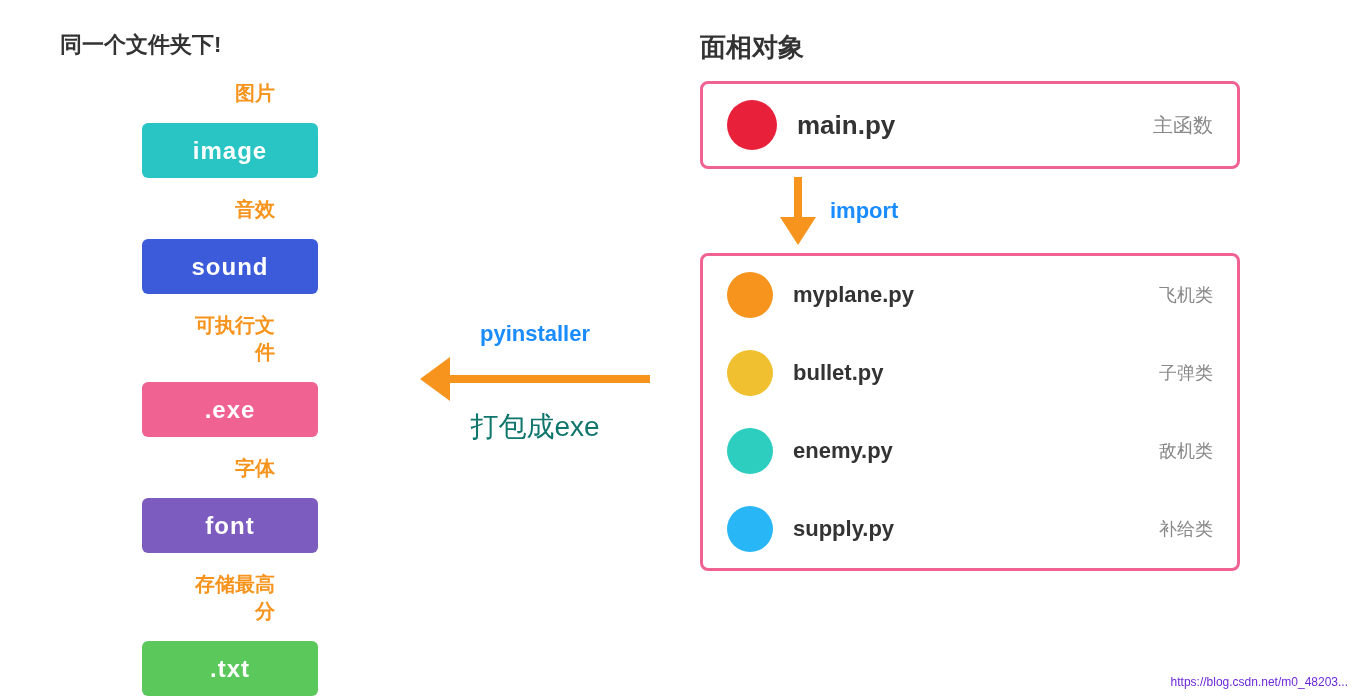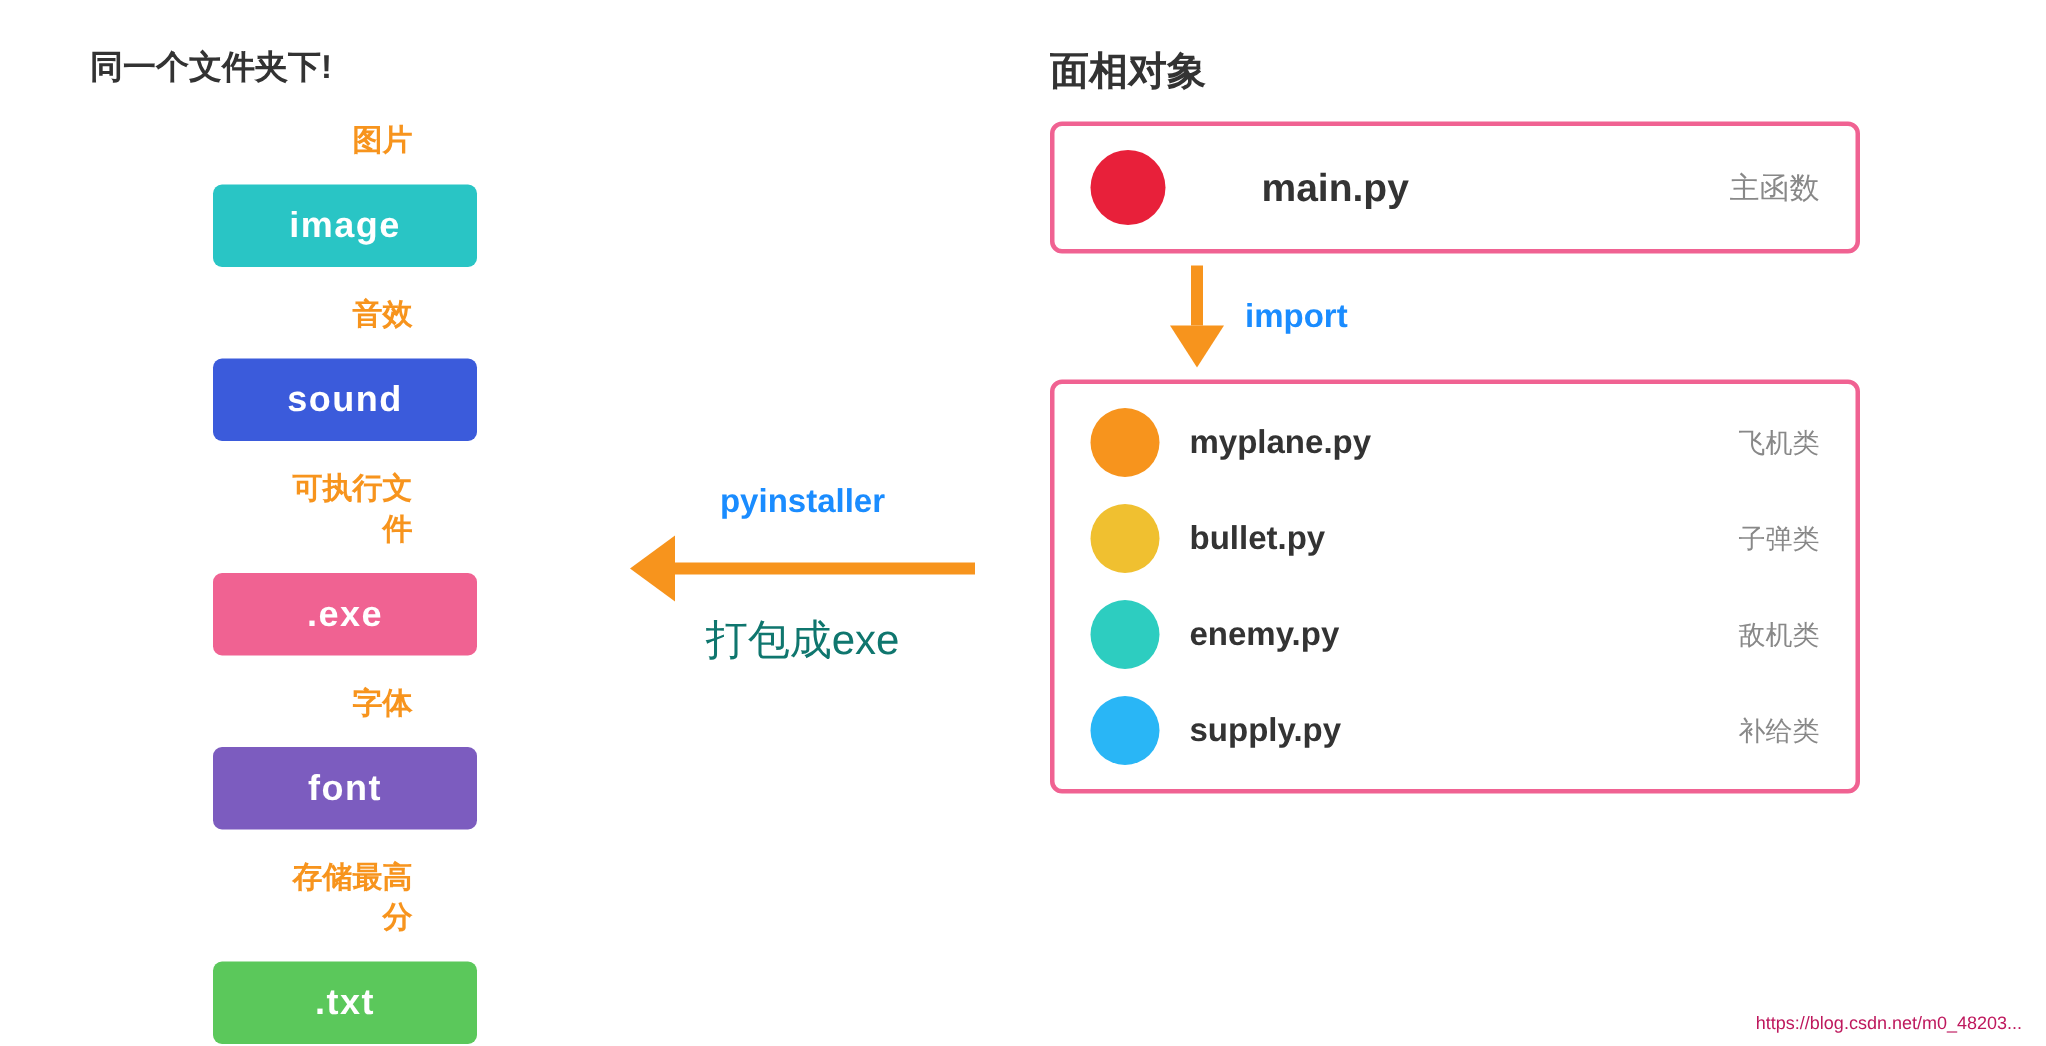--- a/index.html
+++ b/index.html
@@ -154,21 +154,20 @@
       border-radius: 50%;
       background: #e8203a;
       flex-shrink: 0;
     }
 
     .main-filename {
       font-size: 26px;
       font-weight: bold;
       color: #333;
       flex: 1;
-      margin-left: 44px;
     }
 
     .main-desc {
       font-size: 20px;
       color: #888;
     }
 
     
     .import-section {
       display: flex;
@@ -203,21 +202,21 @@
       border-top: 28px solid #f7941d;
     }
 
     
     .sub-box {
       border: 3px solid #f06292;
       border-radius: 8px;
       padding: 16px 24px;
       display: flex;
       flex-direction: column;
-      gap: 18px;
+      gap: 32px;
       background: #fff;
       width: 540px;
     }
 
     .sub-item {
       display: flex;
       align-items: center;
       gap: 20px;
     }
 
@@ -243,21 +242,21 @@
     .sub-desc {
       font-size: 18px;
       color: #888;
     }
 
     .watermark {
       position: absolute;
       bottom: 8px;
       right: 16px;
       font-size: 12px;
-      color: #be185d;
+      color: #6d28d9;
     }
   </style>
 </head>
 <body>
 
 <div class="container">
 
   <div class="left-section">
     <div class="left-title">同一个文件夹下!</div>
 

